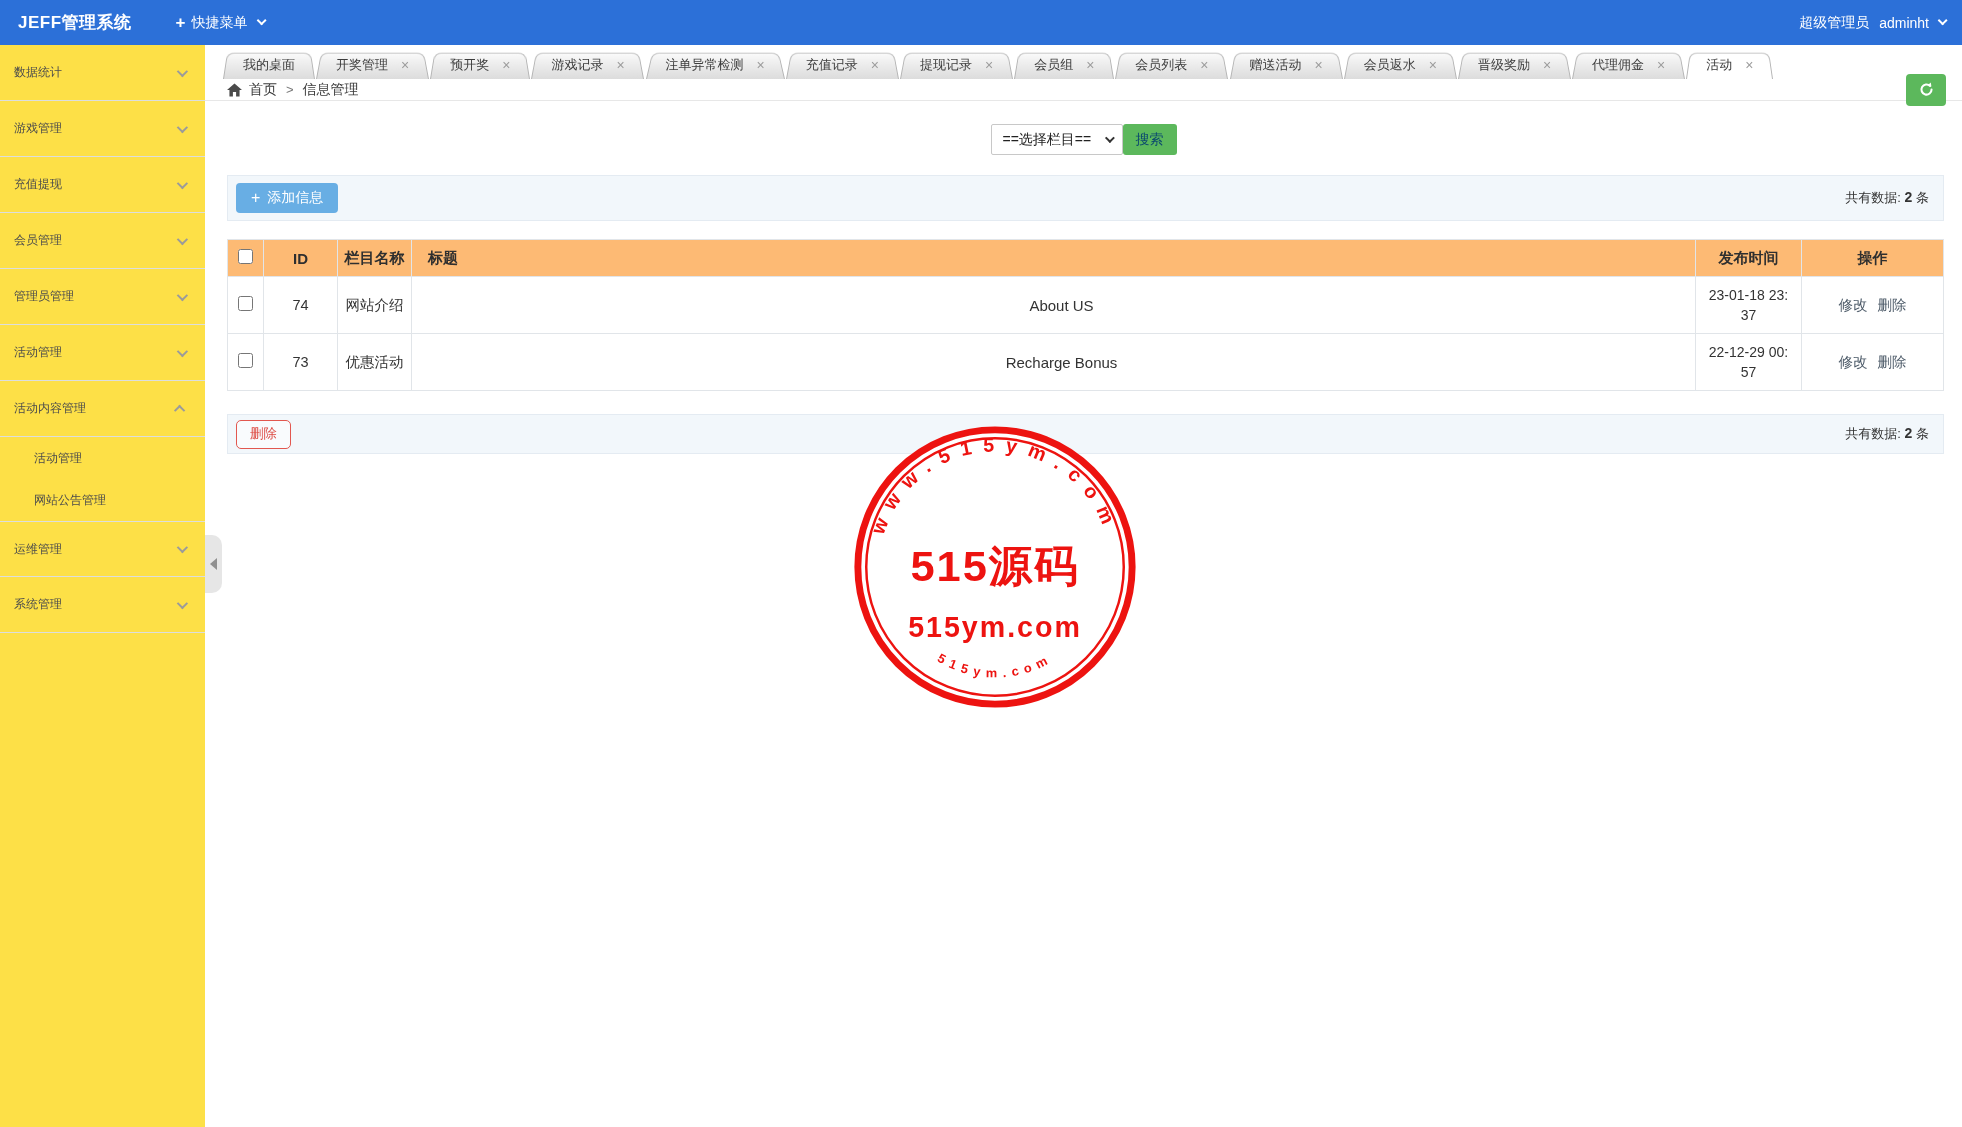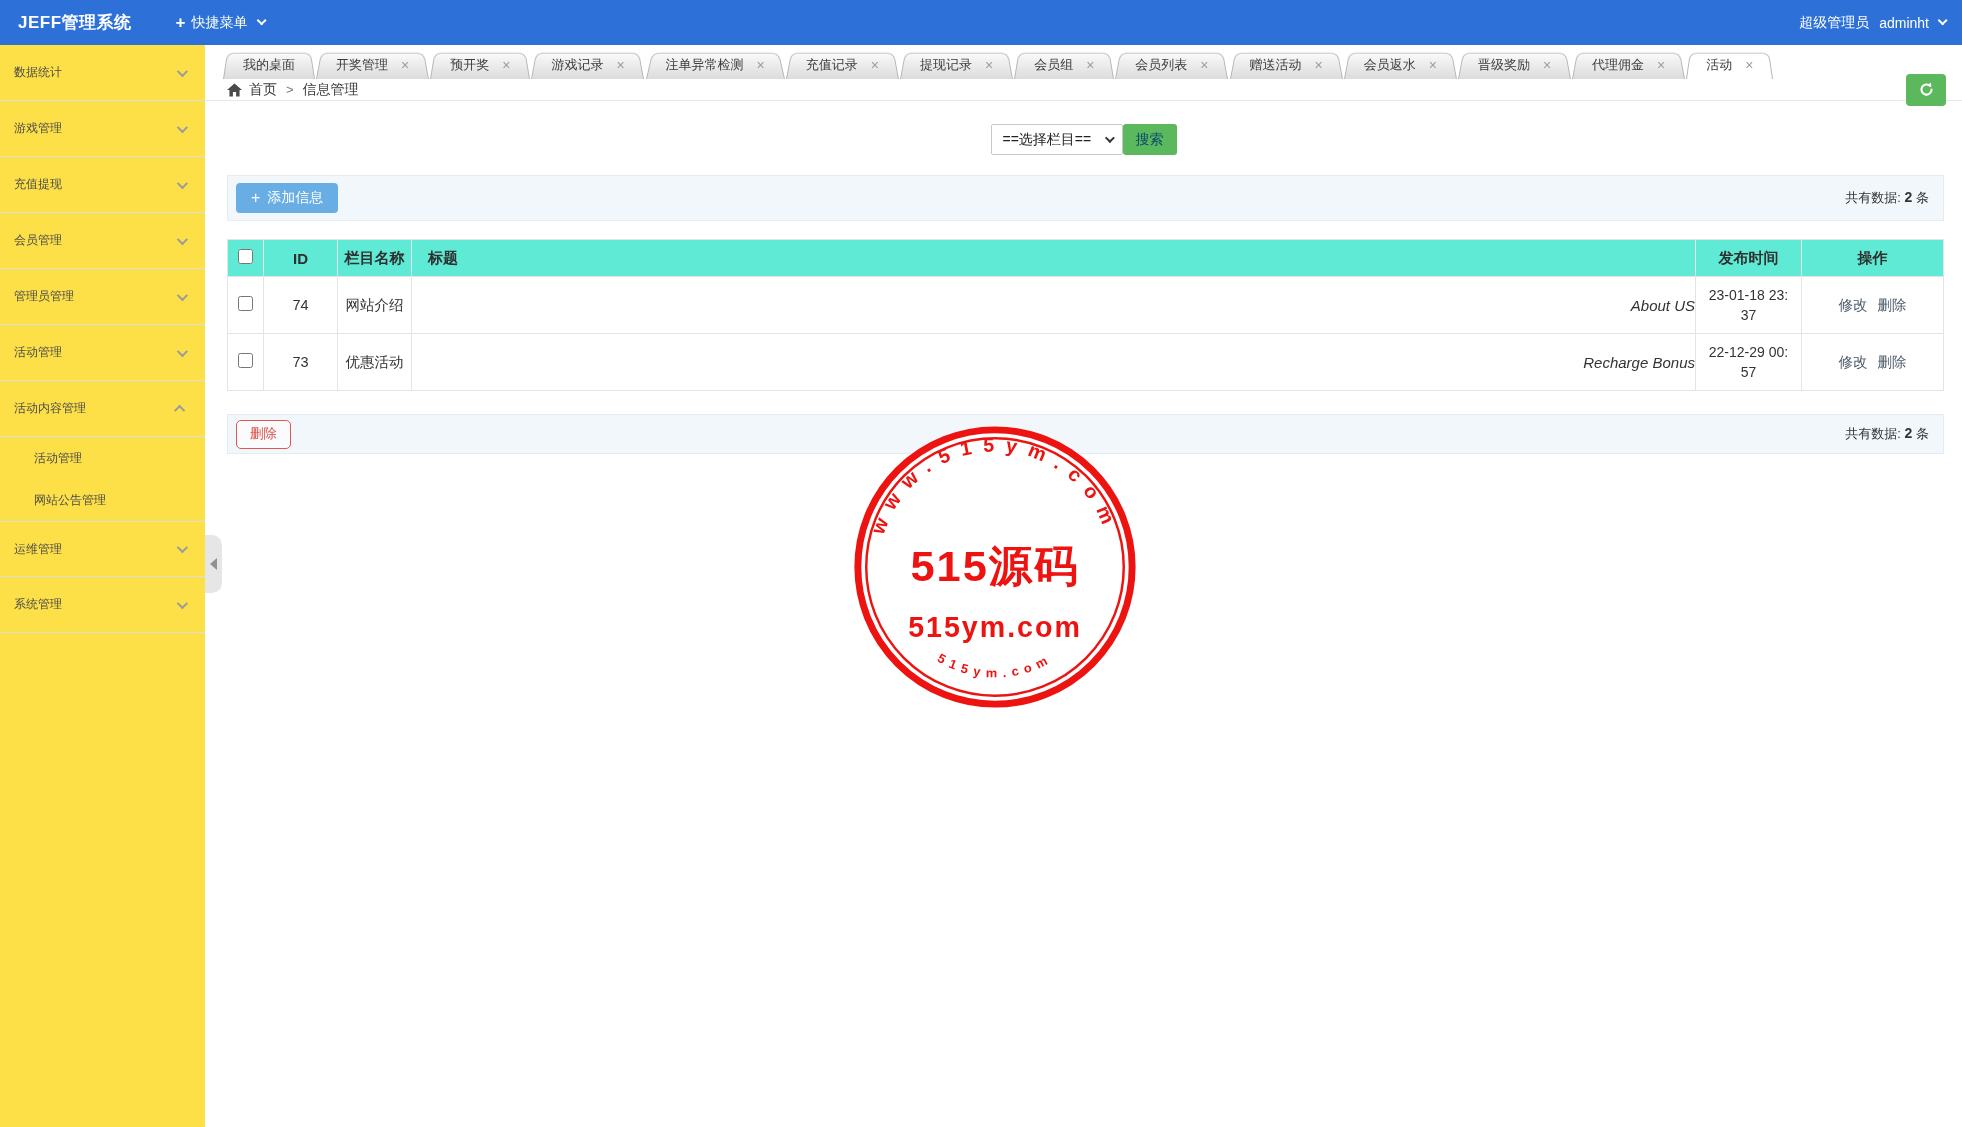--- a/index.html
+++ b/index.html
@@ -68,24 +68,24 @@
     font-size:14px;display:flex;align-items:center;cursor:pointer;}
   .add-btn .plus{font-size:16px;margin-right:7px;}
   .del-btn{height:29px;padding:0 13px;background:rgba(255,255,255,.55);border:1px solid #e2574f;color:#dd4a42;
     border-radius:5px;font-size:13.5px;cursor:pointer;}
   .count{margin-left:auto;font-size:13px;color:#333;}
   .count b{font-size:14px;}
 
   
   table.grid{margin:18px 18px 0 22px;width:calc(100% - 40px);border-collapse:collapse;table-layout:fixed;}
   .grid th,.grid td{border:1px solid #e1e5e9;}
-  .grid th{height:37px;background:#5eead4;font-size:15px;color:#2f2f2f;font-weight:bold;text-align:center;}
+  .grid th{height:37px;background:#fdba74;font-size:15px;color:#2f2f2f;font-weight:bold;text-align:center;}
   .grid th.t-title{text-align:left;padding-left:16px;}
   .grid td{height:57px;font-size:14.5px;color:#333;text-align:center;background:#fff;}
-  .grid td.c-title{text-align:right;padding-left:16px;font-size:15px;font-style:italic;}
+  .grid td.c-title{text-align:center;padding-left:16px;font-size:15px;}
   .grid td.c-time{font-size:14px;word-break:break-all;line-height:1.45;padding:4px 12px;}
   .grid .op a{color:#4c5a68;text-decoration:none;margin:0 5px;cursor:pointer;}
   .grid input[type=checkbox]{width:15px;height:15px;}
 
   
   .stamp{position:absolute;left:642px;top:374px;width:296px;height:296px;pointer-events:none;z-index:20;}
   .stamp text{font-family:"Liberation Sans","DejaVu Sans",sans-serif;font-weight:bold;}
 </style>
 </head>
 <body>

